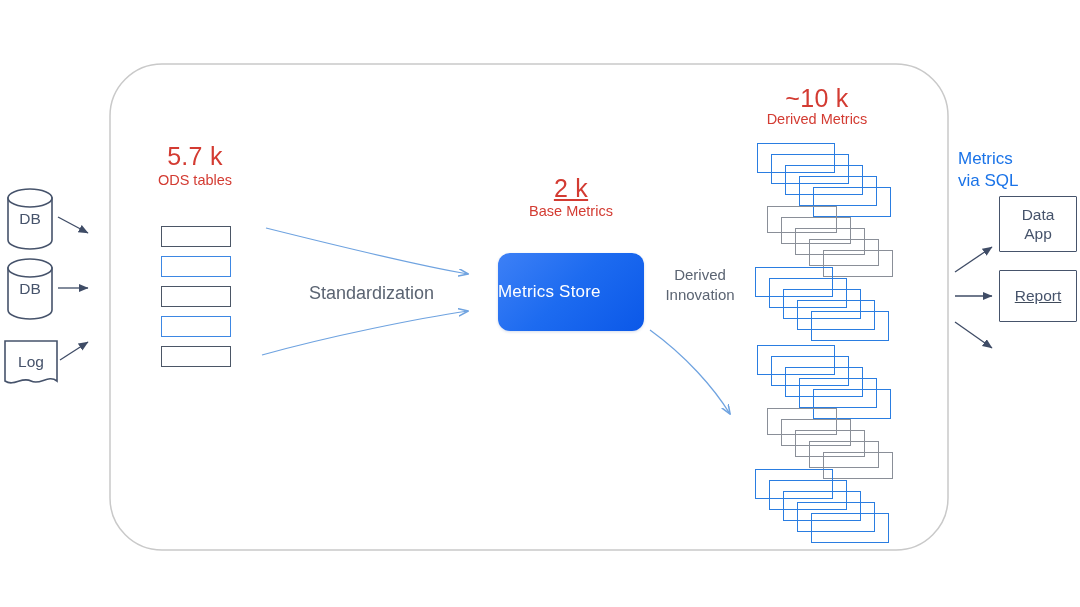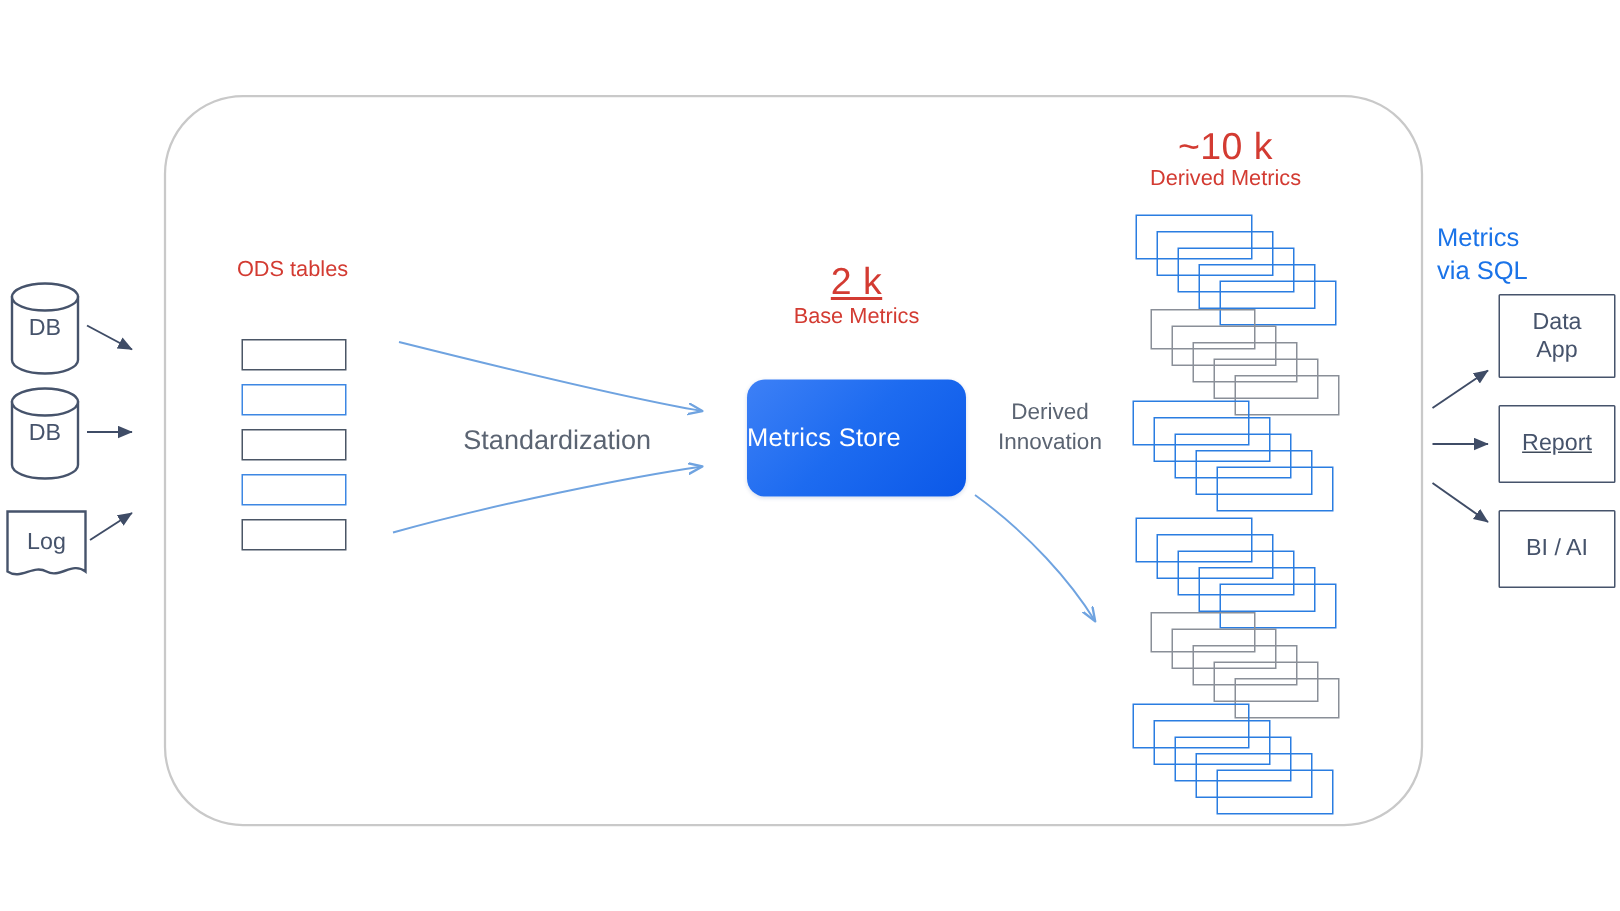--- a/index.html
+++ b/index.html
@@ -149,20 +149,21 @@
 
     <path d="M955,272 L992,247" fill="none" stroke="#3f4c66" stroke-width="1.3" marker-end="url(#arrowNavy)"></path>
     <path d="M955,296 L992,296" fill="none" stroke="#3f4c66" stroke-width="1.3" marker-end="url(#arrowNavy)"></path>
     <path d="M955,322 L992,348" fill="none" stroke="#3f4c66" stroke-width="1.3" marker-end="url(#arrowNavy)"></path>
   </svg>
 
   <div class="txt node-label" style="left:0px;top:209px;width:60px;">DB</div>
   <div class="txt node-label" style="left:0px;top:279px;width:60px;">DB</div>
   <div class="txt node-label" style="left:0px;top:352px;width:62px;">Log</div>
 
+  <div class="txt num-red" style="left:133px;top:142px;width:124px;">5.7 k</div>
   <div class="txt sub-red" style="left:125px;top:172px;width:140px;">ODS tables</div>
 
   <div id="ods-stack">
       <div class="ods-bar" style="left: 161px; top: 226px; width: 70px; height: 21px; border-color: rgb(75, 86, 102);"></div>
       <div class="ods-bar" style="left: 161px; top: 256px; width: 70px; height: 21px; border-color: rgb(61, 135, 227);"></div>
       <div class="ods-bar" style="left: 161px; top: 286px; width: 70px; height: 21px; border-color: rgb(75, 86, 102);"></div>
       <div class="ods-bar" style="left: 161px; top: 316px; width: 70px; height: 21px; border-color: rgb(61, 135, 227);"></div>
       <div class="ods-bar" style="left: 161px; top: 346px; width: 70px; height: 21px; border-color: rgb(75, 86, 102);"></div>
     </div>
 
@@ -221,17 +222,14 @@
     <div style="text-align:center;">
       <div class="node-label">Data</div>
       <div class="node-label">App</div>
     </div>
   </div>
 
   <div class="out-box" style="left:999px;top:270px;width:78px;height:52px;text-decoration:underline;">
     <div class="node-label">Report</div>
   </div>
 
-  <div class="out-box" style="left:999px;top:340px;width:78px;height:52px;">
-    <div class="node-label">BI / AI</div>
-  </div>
 
 </div>
 
 </body></html>

